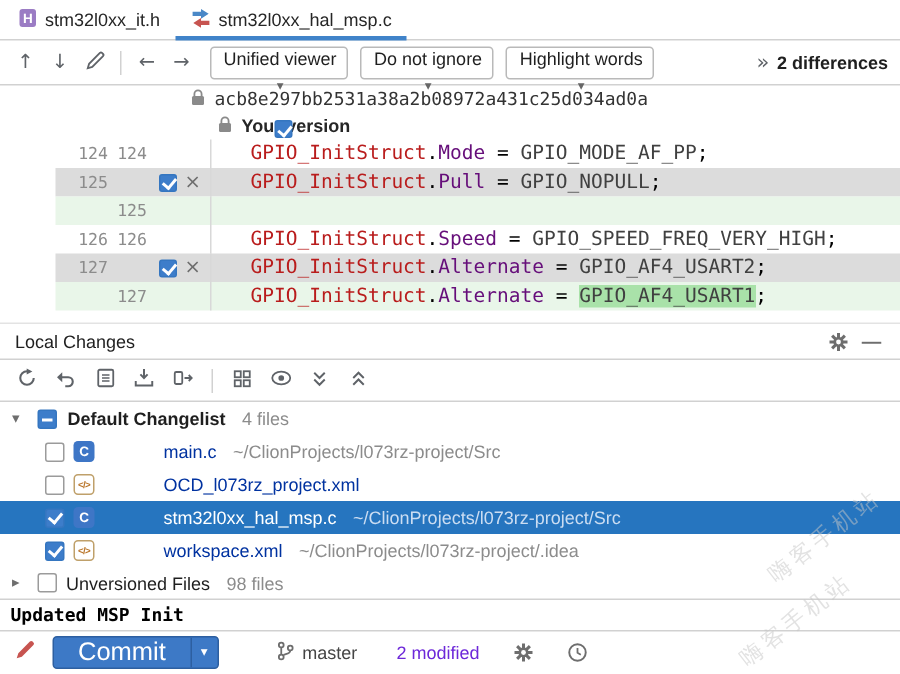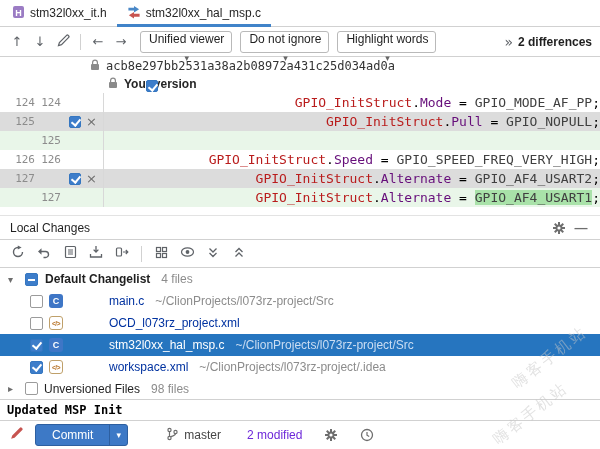--- a/index.html
+++ b/index.html
@@ -17,27 +17,27 @@
   .dtoolbar { height: 30px; flex: none; display: flex; align-items: center; gap: 1px; padding: 0 6px; border-bottom: 1px solid #D1D1D1; }
   .ibtn { border: none; background: transparent; width: 22px; height: 22px; flex: none; display: flex; align-items: center; justify-content: center; color: #5F6368; cursor: default; }
   .ar { font-family: "DejaVu Sans", sans-serif; font-size: 13px; color: #5F6368; line-height: 1; }
   .vdiv { width: 1px; height: 16px; background: #D1D1D1; margin: 0 5px; flex: none; }
   .combo { height: 22px; border: 1px solid #B9B9B9; border-radius: 3px; display: flex; align-items: center; gap: 7px; padding: 0 7px 0 8px; margin-left: 7px; font-size: 12px; color: #1F1F1F; background: #fff; white-space: nowrap; flex-direction: column; }
   .combo .caret { font-family: "DejaVu Sans", sans-serif; font-size: 9px; color: #666; }
   .chev { font-family: "DejaVu Sans", sans-serif; color: #5F6368; font-size: 14px; margin-left: auto; padding: 0 4px; }
   .diffcount { font-weight: bold; color: #1F1F1F; white-space: nowrap; margin-right: 2px; }
 
   
-  .diffpane { flex: none; padding-bottom: 8px; }
+  .diffpane { flex: none; padding-bottom: 8px; padding-left: 37px; }
   .revrow { height: 18px; display: flex; align-items: center; gap: 6px; padding-left: 90px; position: relative; }
   .hash { font-family: "DejaVu Sans Mono", monospace; font-size: 12px; color: #333; }
   .yourv { font-weight: bold; font-size: 12px; color: #262626; }
   .selectall { position: absolute; left: 56px; top: 2px; }
 
-  .crow { display: flex; height: 19px; line-height: 19px; font-family: "DejaVu Sans Mono", monospace; font-size: 13px; justify-content: space-between; }
+  .crow { display: flex; height: 19px; line-height: 19px; font-family: "DejaVu Sans Mono", monospace; font-size: 13px; }
   .gwrap { display: flex; width: 104px; flex: none; border-right: 1px solid #D8D8D8; font-family: "DejaVu Sans Mono", monospace; font-size: 11px; color: #8C8C8C; align-items: center; }
   .gold { width: 38px; text-align: right; padding-right: 3px; flex: none; }
   .gnew { width: 24px; text-align: right; padding-right: 1px; flex: none; }
   .gctl { flex: 1; display: flex; align-items: center; gap: 5px; padding-left: 7px; }
   .crow.deleted { background: #DCDCDC; }
   .crow.added { background: #E9F6E9; }
   .codetext { padding-left: 26px; white-space: pre; }
   .tk-var { color: #b91c1c; }
   .tk-plain { color: #000; }
   .tk-field { color: #660E7A; }
@@ -77,21 +77,21 @@
   .trow.unversioned { height: 21px; }
 
   .fico { width: 14px; height: 14px; flex: none; border-radius: 3px; display: flex; align-items: center; justify-content: center; font-weight: bold; }
   .fico.c { background: #3E76C6; color: #fff; font-size: 9px; }
   .fico.xml { background: #fff; border: 1px solid #BFA06A; color: #B9762B; font-size: 6.5px; letter-spacing: -0.5px; }
 
   
   .commitmsg { height: 21px; flex: none; border-top: 1px solid #D1D1D1; display: flex; align-items: center; padding: 0 7px; font-family: "DejaVu Sans Mono", monospace; font-size: 12px; font-weight: bold; color: #000; }
   .statusbar { flex: 1; border-top: 1px solid #D1D1D1; display: flex; align-items: center; padding: 0 9px; }
   .commitbtn { margin-left: 11px; height: 22px; display: flex; align-items: stretch; border: 1px solid #2D5FA0; border-radius: 3px; overflow: hidden; background: #3D79C6; color: #fff; cursor: default; }
-  .cbtext { display: flex; align-items: center; padding: 0 16px; font-size: 12px; }
+  .cbtext { display: flex; align-items: center; padding: 0 16px; font-size: 17px; }
   .cbarrow { display: flex; align-items: center; justify-content: center; width: 18px; border-left: 1px solid #2D5FA0; font-family: "DejaVu Sans", sans-serif; font-size: 9px; }
   .branch { margin-left: 38px; display: flex; align-items: center; gap: 5px; color: #454545; }
   .modlink { margin-left: 26px; color: #6d28d9; text-decoration: none; }
   .sicon { margin-left: 22px; display: flex; align-items: center; }
 
   
   .wm { position: absolute; color: #C6C6C6; opacity: 0.5; font-size: 15px; letter-spacing: 3px; transform: rotate(-38deg); pointer-events: none; white-space: nowrap; z-index: 5; }
   .wm1 { left: 505px; top: 348px; }
   .wm2 { left: 486px; top: 404px; }
 </style>

